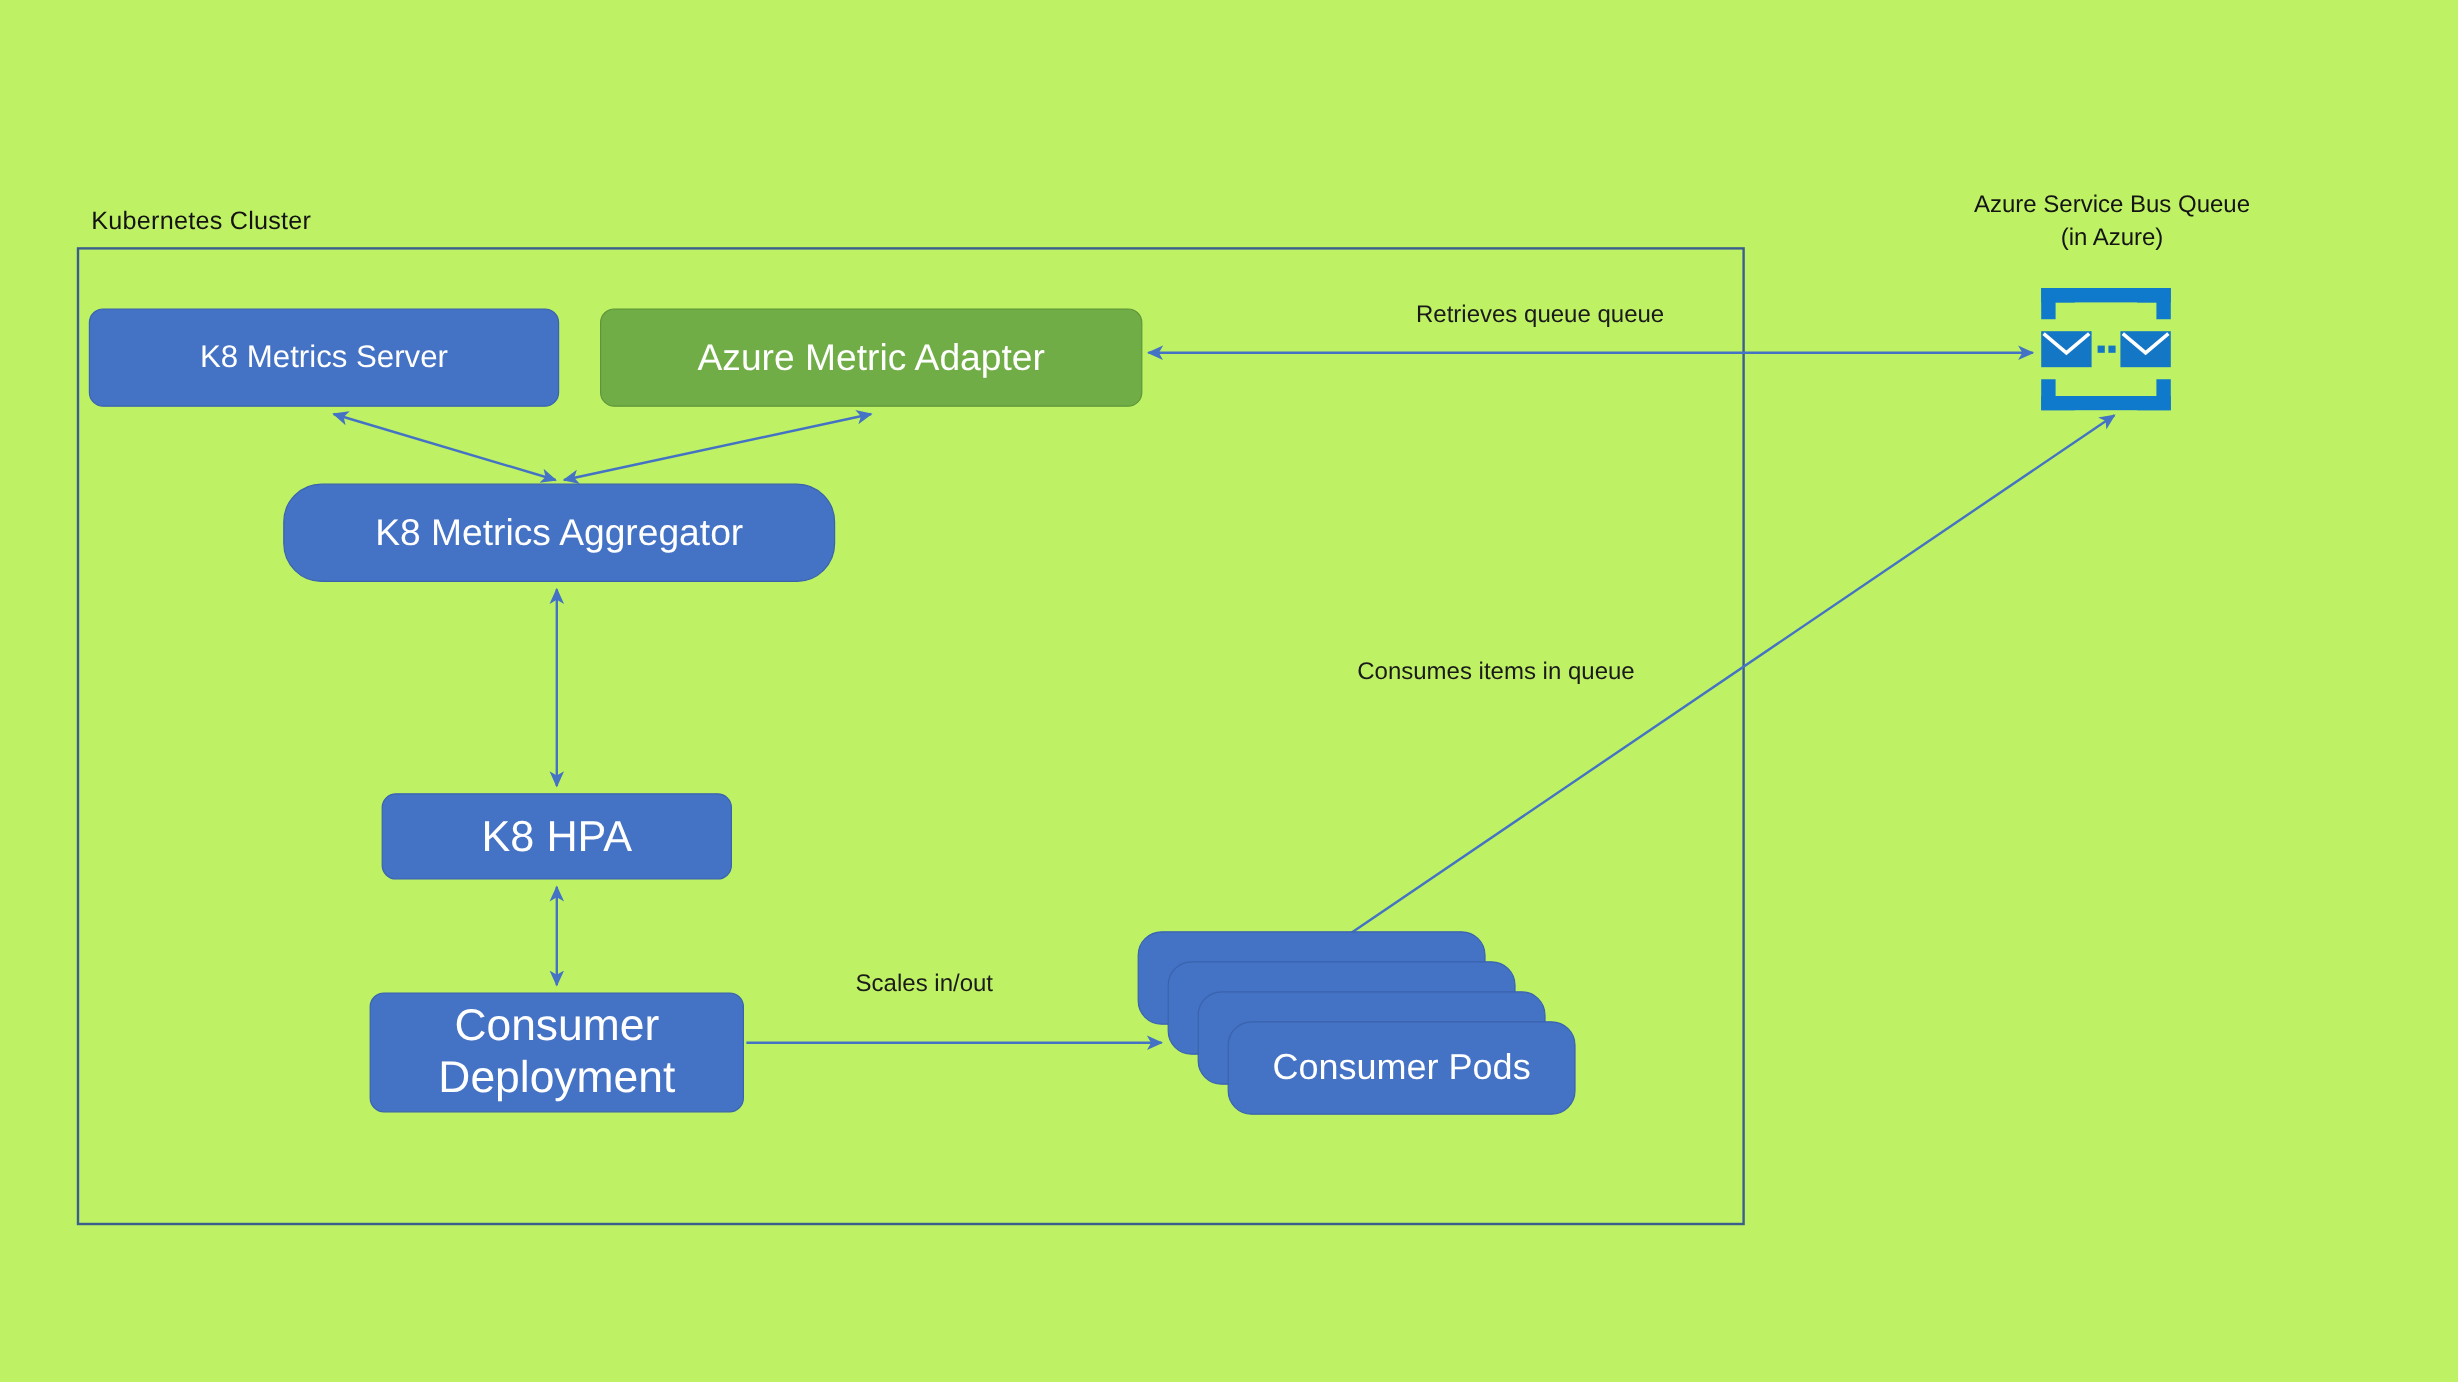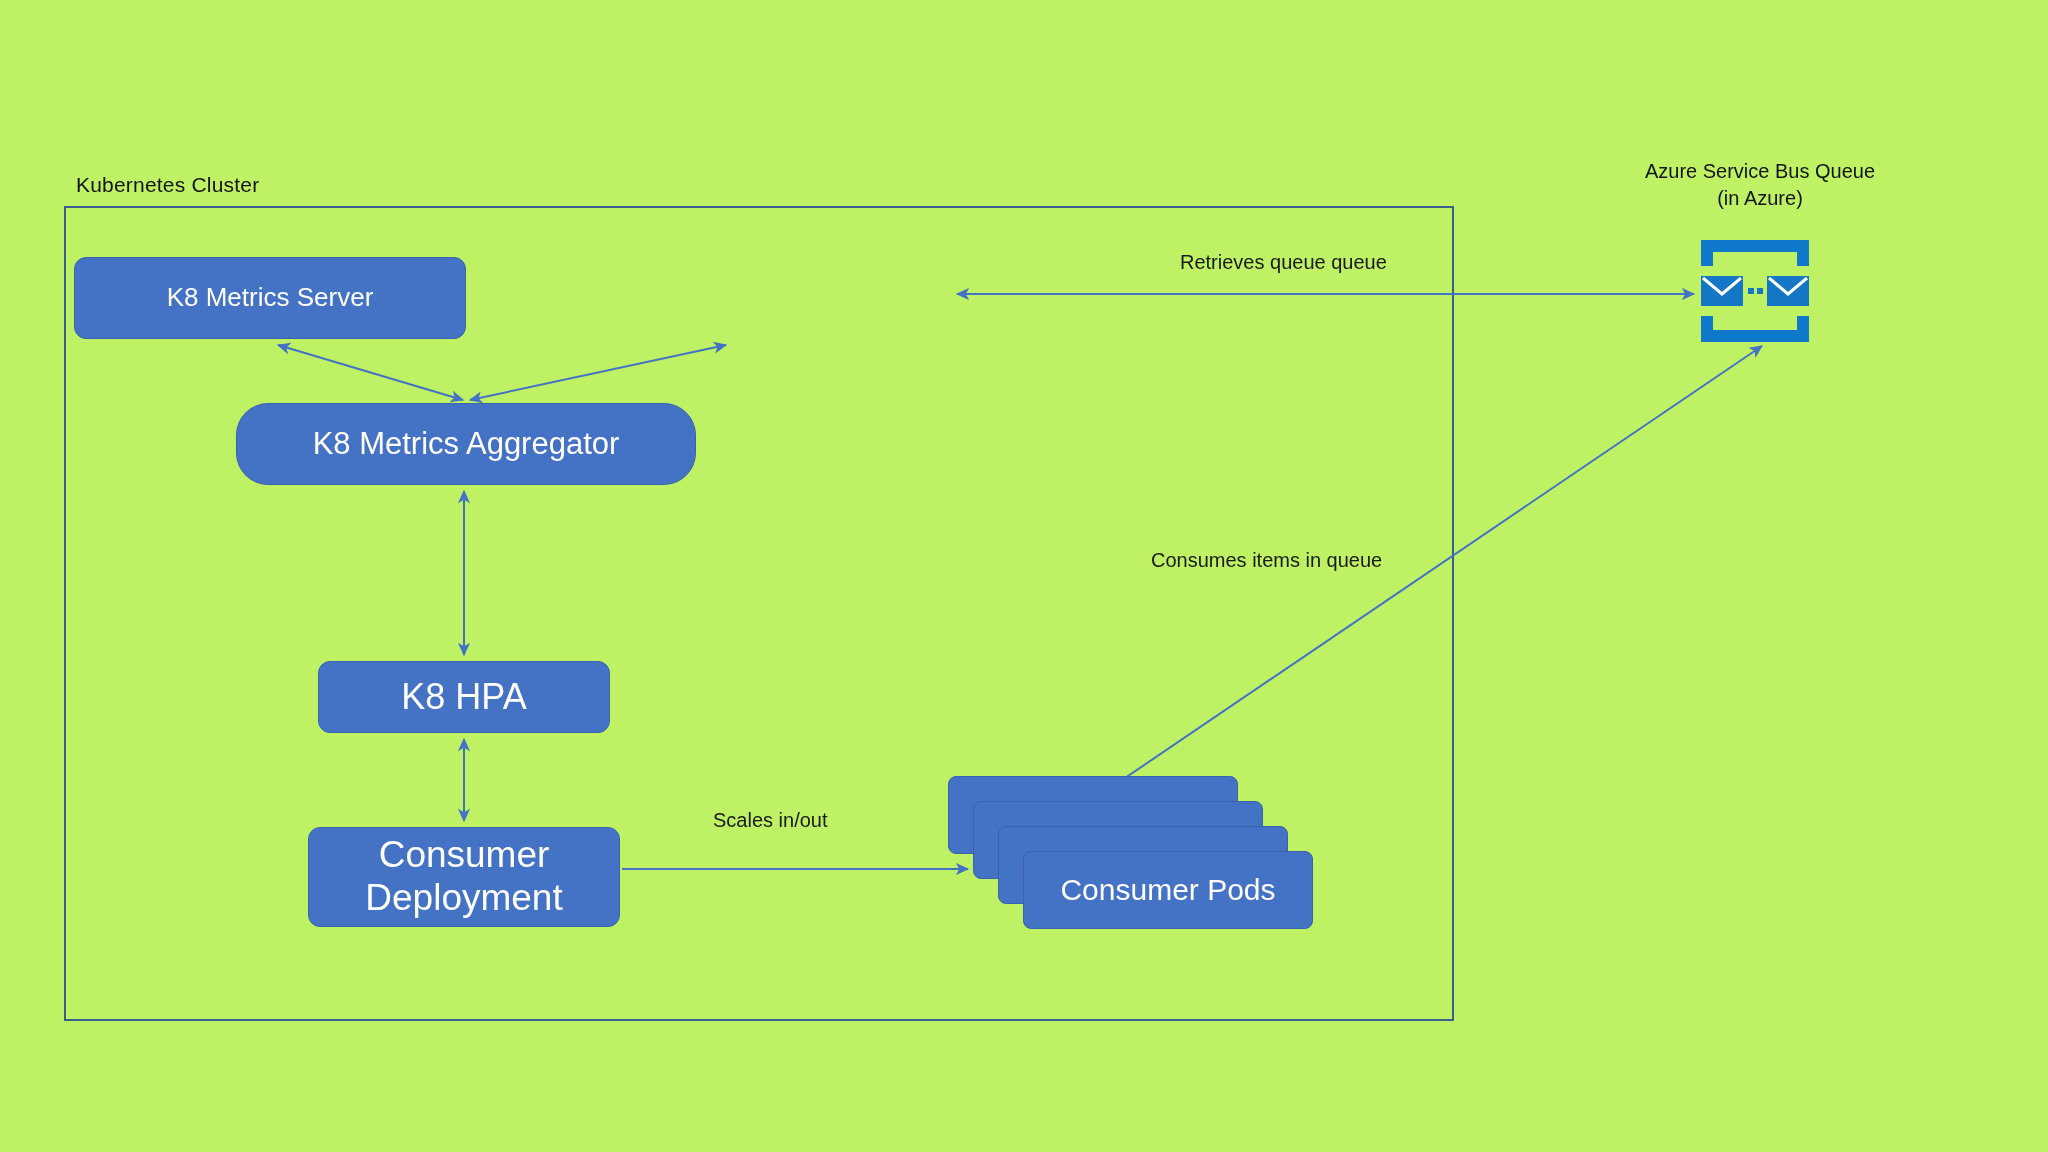--- a/index.html
+++ b/index.html
@@ -89,21 +89,21 @@
     left: 948px;
     top: 776px;
     width: 360px;
     height: 170px;
     z-index: 3;
   }
   .pod-card {
     position: absolute;
     width: 290px;
     height: 78px;
-    border-radius: 8px;
+    border-radius: 20px;
     background: #4472C4;
     border: 1px solid #3A63AE;
     box-sizing: border-box;
     display: flex;
     align-items: center;
     justify-content: center;
     color: #ffffff;
     font-size: 30px;
     white-space: nowrap;
   }
@@ -113,21 +113,21 @@
   .pod-card.c4 { left: 75px; top: 75px; }
 
   .edge-label {
     position: absolute;
     font-size: 20px;
     color: #1A1A1A;
     white-space: nowrap;
     z-index: 4;
   }
   #label-retrieves { left: 1180px; top: 251px; }
-  #label-consumes  { left: 1131px; top: 549px; margin-left: 20px; }
+  #label-consumes  { left: 1131px; top: 549px; }
   #label-scales    { left: 713px;  top: 809px; }
 
   .queue-title {
     position: absolute;
     left: 1630px;
     top: 158px;
     width: 260px;
     text-align: center;
     font-size: 20px;
     color: #141414;
@@ -171,20 +171,21 @@
 
     <line x1="622" y1="869" x2="968" y2="869" stroke="#4472C4" stroke-width="2" marker-end="url(#ah-end)"></line>
 
     <line x1="957" y1="294" x2="1694" y2="294" stroke="#4472C4" stroke-width="2" marker-start="url(#ah-start)" marker-end="url(#ah-end)"></line>
 
     <line x1="1097" y1="797" x2="1762" y2="346" stroke="#4472C4" stroke-width="2" marker-end="url(#ah-end)"></line>
   </svg>
 
   <div class="node blue" id="node-metrics-server">K8 Metrics Server</div>
 
+  <div class="node green" id="node-metric-adapter">Azure Metric Adapter</div>
 
   <div class="node blue" id="node-metrics-aggregator">K8 Metrics Aggregator</div>
 
   <div class="node blue" id="node-hpa">K8 HPA</div>
 
   <div class="node blue" id="node-consumer-deployment">Consumer
 Deployment</div>
 
   <div class="pod-stack">
     <div class="pod-card c1"></div>

